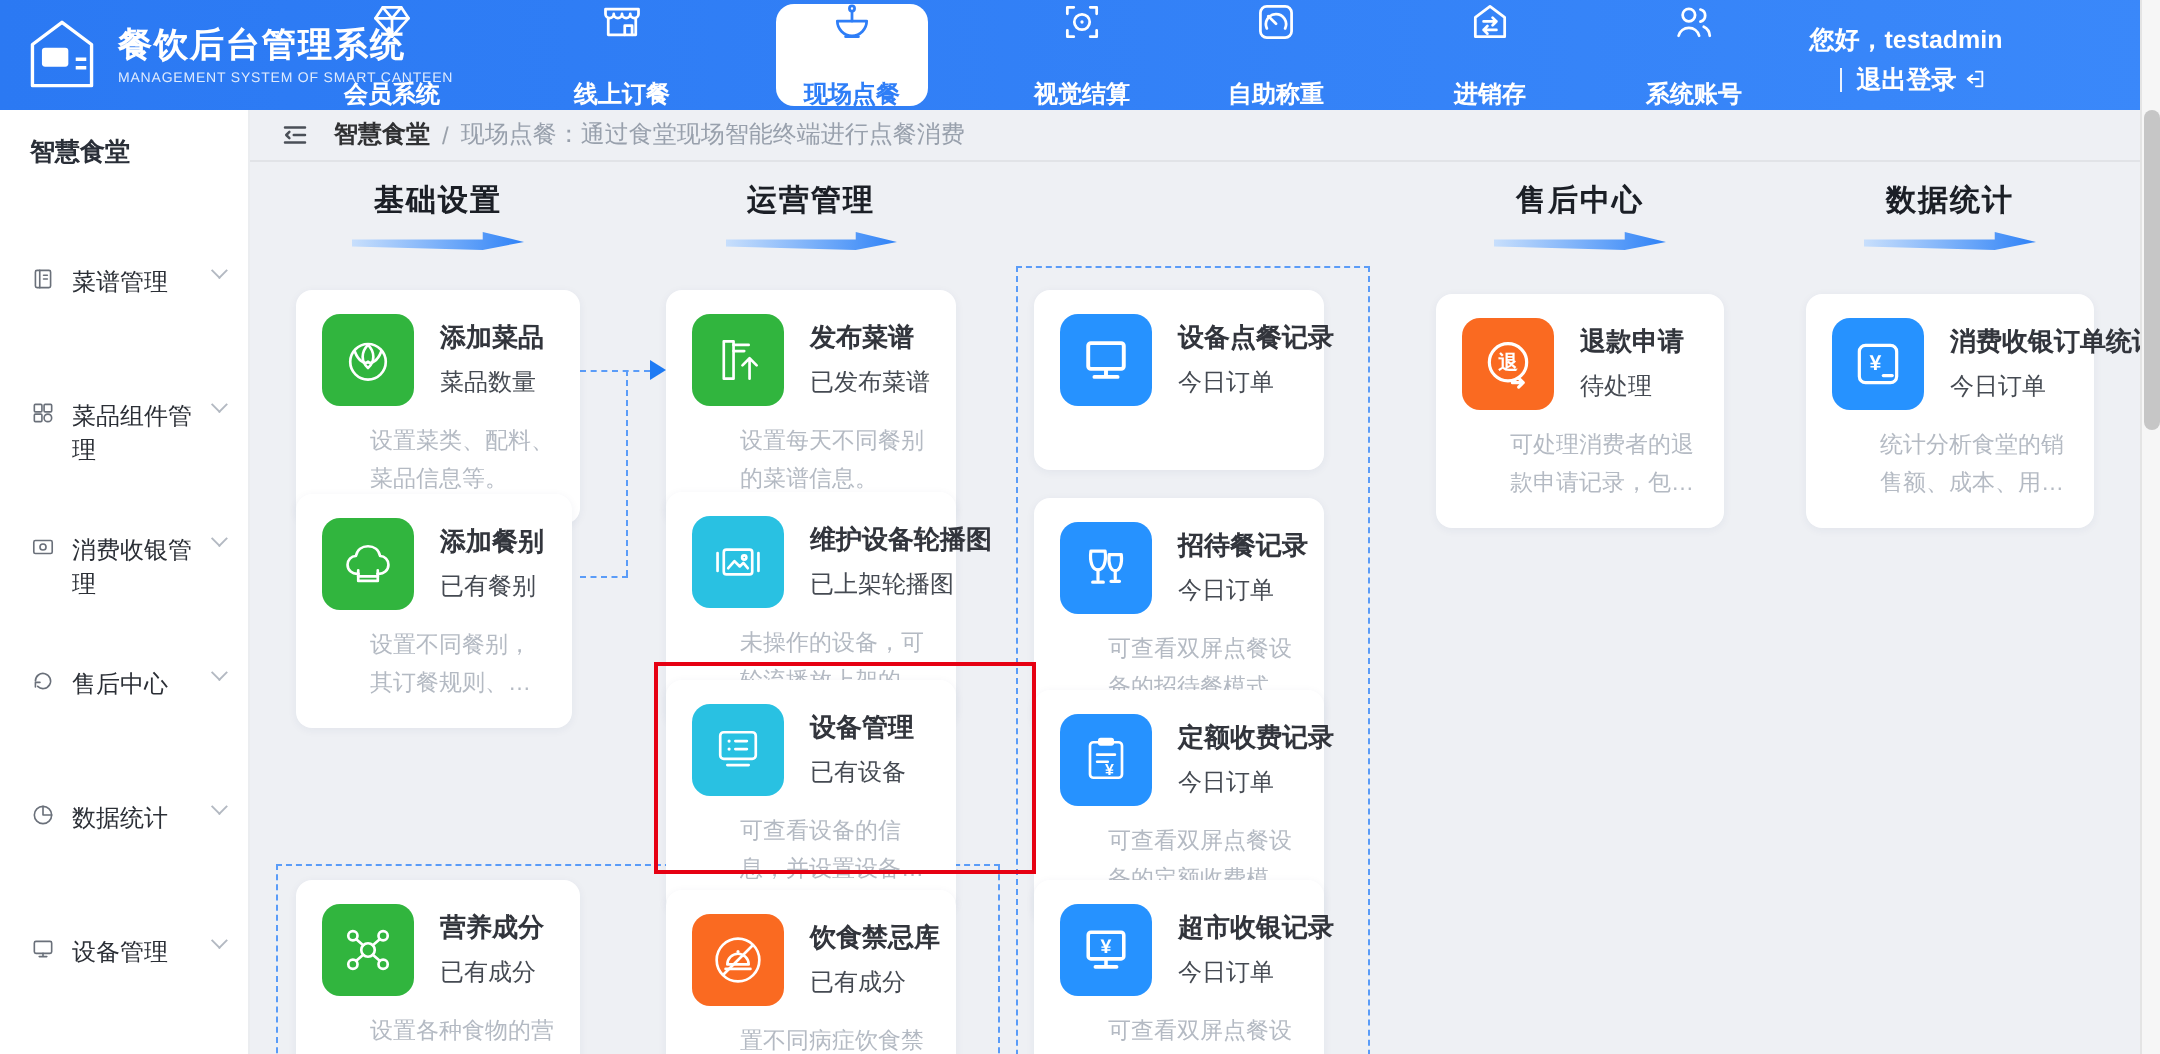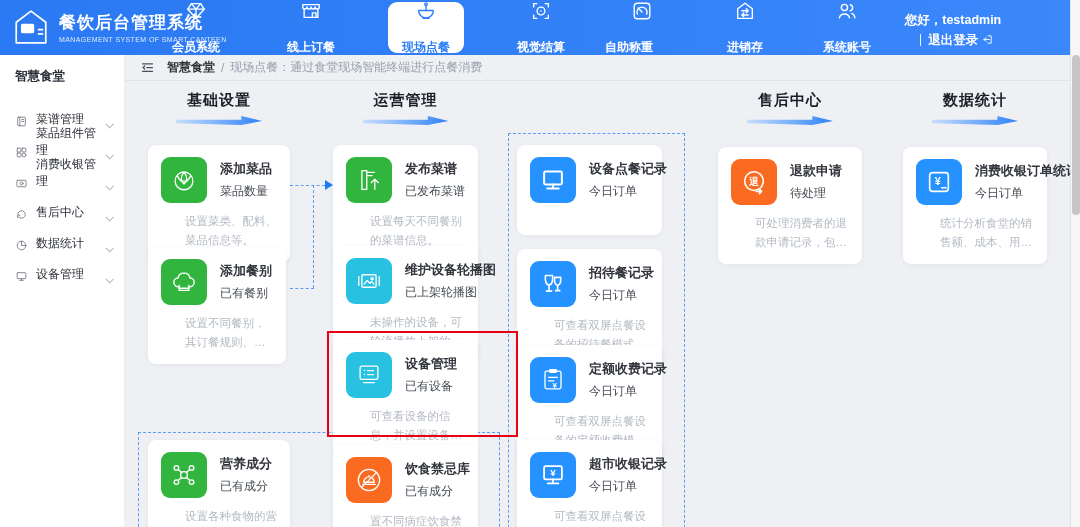--- a/index.html
+++ b/index.html
@@ -23,22 +23,22 @@
           color:#fff; font-size:12.5px; font-weight:bold; line-height:1.6; }
   .udiv { display:inline-block; width:1px; height:12px; background:rgba(255,255,255,.9);
           margin:0 7px; vertical-align:-2px; }
   .logout { cursor:pointer; }
   .logout svg { width:11px; height:11px; vertical-align:-1px; }
 
   
   .sidebar { position:absolute; left:0; top:55px; width:125px; height:472px;
              background:#fff; border-right:1px solid #ebedf0; z-index:10; }
   .sb-title { font-size:12.5px; font-weight:bold; color:#2a2f38; padding:13px 0 12px 15px; }
-  .sb-item { display:flex; align-items:flex-end; height:31px; padding:0 12px 0 15px;
-             gap:8px; color:#2b2f36; font-size:12px; cursor:pointer; }
+  .sb-item { display:flex; align-items:flex-start; height:31px; padding:0 12px 0 15px;
+             gap:8px; color:#2b2f36; font-size:12px; cursor:pointer;margin-top:36px; }
   .sb-item svg { width:13px; height:13px; color:#6a707a; flex:none; }
   .chev { margin-left:auto; width:6px; height:6px; border-right:1.3px solid #b3b9c2;
           border-bottom:1.3px solid #b3b9c2; transform:rotate(45deg) translateY(-1px); flex:none; }
 
   
   .content { position:absolute; left:125px; top:55px; width:945px; height:472px;
              background:#eef0f4; overflow:hidden; }
   .crumb { display:flex; align-items:center; height:26px; padding-left:15px;
            border-bottom:1px solid rgba(0,0,0,.05); font-size:12px; }
   .crumb-ic { display:inline-flex; margin-right:12px; cursor:pointer; }
@@ -133,21 +133,21 @@
       <div class="nav-item" style="left: 503px;">
         <span class="nav-ic">
           <svg viewBox="0 0 24 24" fill="none" stroke="currentColor" stroke-width="1.5" stroke-linecap="round" stroke-linejoin="round">
             <path d="M4 7.5V4h3.5M16.5 4H20v3.5M20 16.5V20h-3.5M7.5 20H4v-3.5"></path>
             <circle cx="12" cy="12" r="4.2"></circle>
             <circle cx="12" cy="12" r="0.9" fill="currentColor" stroke="none"></circle>
           </svg>
         </span>
         <span class="nav-lb">视觉结算</span>
       </div>
-      <div class="nav-item" style="left: 577px; align-items: flex-end;">
+      <div class="nav-item" style="left: 600px;">
         <span class="nav-ic">
           <svg viewBox="0 0 24 24" fill="none" stroke="currentColor" stroke-width="1.5" stroke-linecap="round" stroke-linejoin="round">
             <rect x="3.5" y="3.5" width="17" height="17" rx="3.5"></rect>
             <path d="M12 13 7.8 8.8"></path>
             <path d="M7 15.5a5.5 5.5 0 1 1 10 0"></path>
           </svg>
         </span>
         <span class="nav-lb">自助称重</span>
       </div>
       <div class="nav-item" style="left: 707px;">

